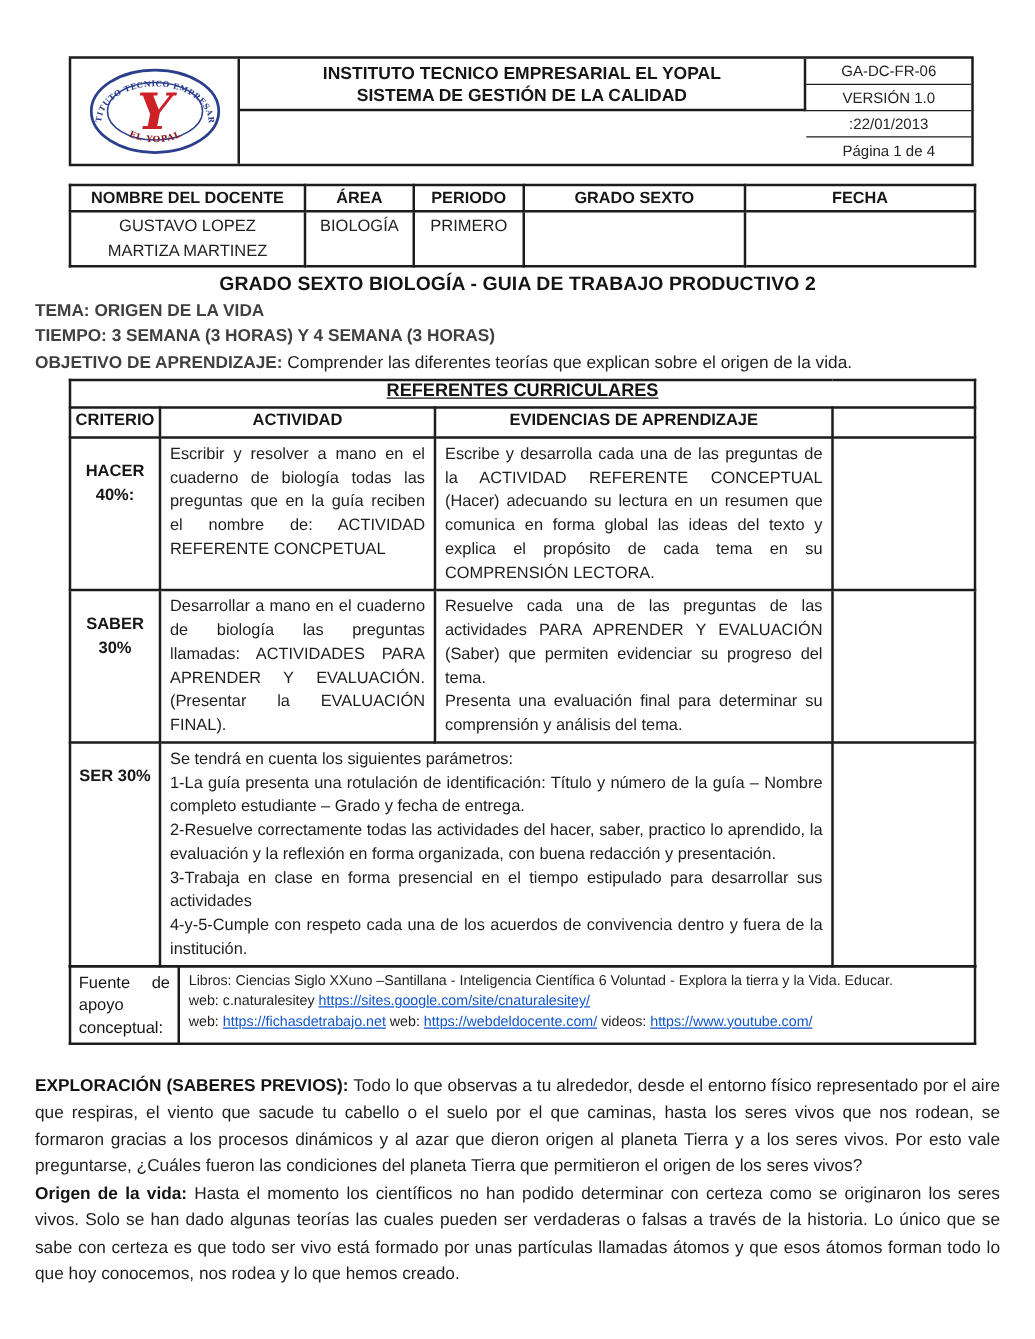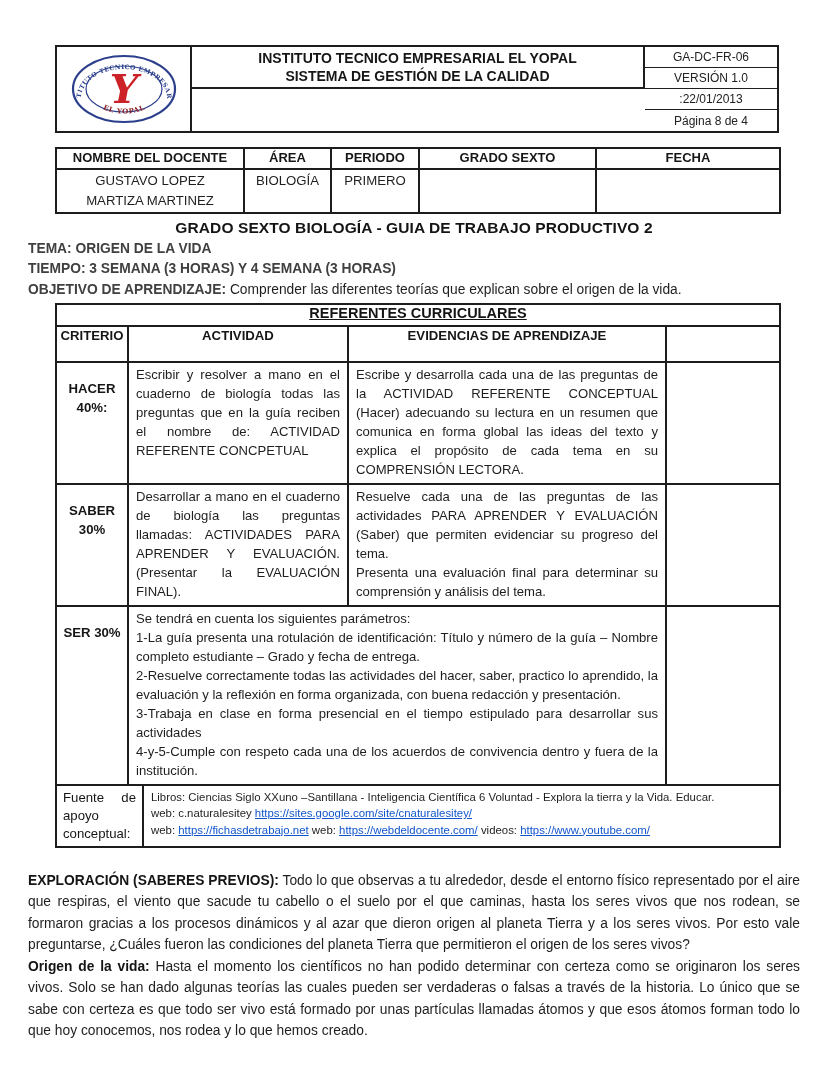--- a/index.html
+++ b/index.html
@@ -69,21 +69,21 @@
   .meta-normal { font-weight:normal; color:#1f1f1f; }
 
   
   .ref-table { margin:4px 0 0 27px; width:724px; table-layout:fixed; }
   .ref-table td { border:2px solid #1d1d1d; vertical-align:top; }
   .ref-title-cell {
     text-align:center; font-weight:bold; font-size:14.5px; height:22px;
     color:#141414;
   }
   .ref-title-cell span { text-decoration:underline; }
-  .ref-colhdr { text-align:center; font-weight:bold; font-size:13.2px; height:36px; color:#161616; padding:1px 2px; }
+  .ref-colhdr { text-align:center; font-weight:bold; font-size:13.2px; height:24px; color:#161616; padding:1px 2px; }
   .crit-cell { text-align:center; font-weight:bold; font-size:13.2px; padding:16px 2px; color:#161616; line-height:19px; }
   .body-cell { font-size:13.1px; line-height:19px; padding:2px 7px 4px 7px; text-align:justify; color:#1e1e1e; }
   .body-cell p + p { margin-top:0; }
   .ser-line { text-align:justify; }
 
   
   .fuente-table { margin:-2px 0 0 27px; width:724px; table-layout:fixed; }
   .fuente-table td { border:2px solid #1d1d1d; vertical-align:top; }
   .fuente-label { font-weight:normal; font-size:13.2px; line-height:18px; padding:3px 6px; text-align:justify; color:#161616; }
   .fuente-content { font-size:11.4px; line-height:16.5px; padding:3px 7px; color:#1e1e1e; }
@@ -121,21 +121,21 @@
           <text x="55" y="52" text-anchor="middle" font-family="'DejaVu Serif',serif" font-style="italic" font-weight="bold" font-size="40" fill="#cc2127">Y</text>
         </svg>
       </div>
       <div class="hdr-center-top">
         <div>INSTITUTO TECNICO EMPRESARIAL EL YOPAL</div>
         <div>SISTEMA DE GESTIÓN DE LA CALIDAD</div>
       </div>
       <div class="hdr-right-cell">GA-DC-FR-06</div>
       <div class="hdr-right-cell">VERSIÓN 1.0</div>
       <div class="hdr-right-cell">:22/01/2013</div>
-      <div class="hdr-right-cell last">Página 8 de 4</div>
+      <div class="hdr-right-cell last">Página 1 de 4</div>
     </div>
 
     <table class="teacher-table">
       <colgroup>
           <col style="width:188px">
           <col style="width:87px">
           <col style="width:88px">
           <col style="width:177px">
           <col style="width:184px">
         </colgroup>

